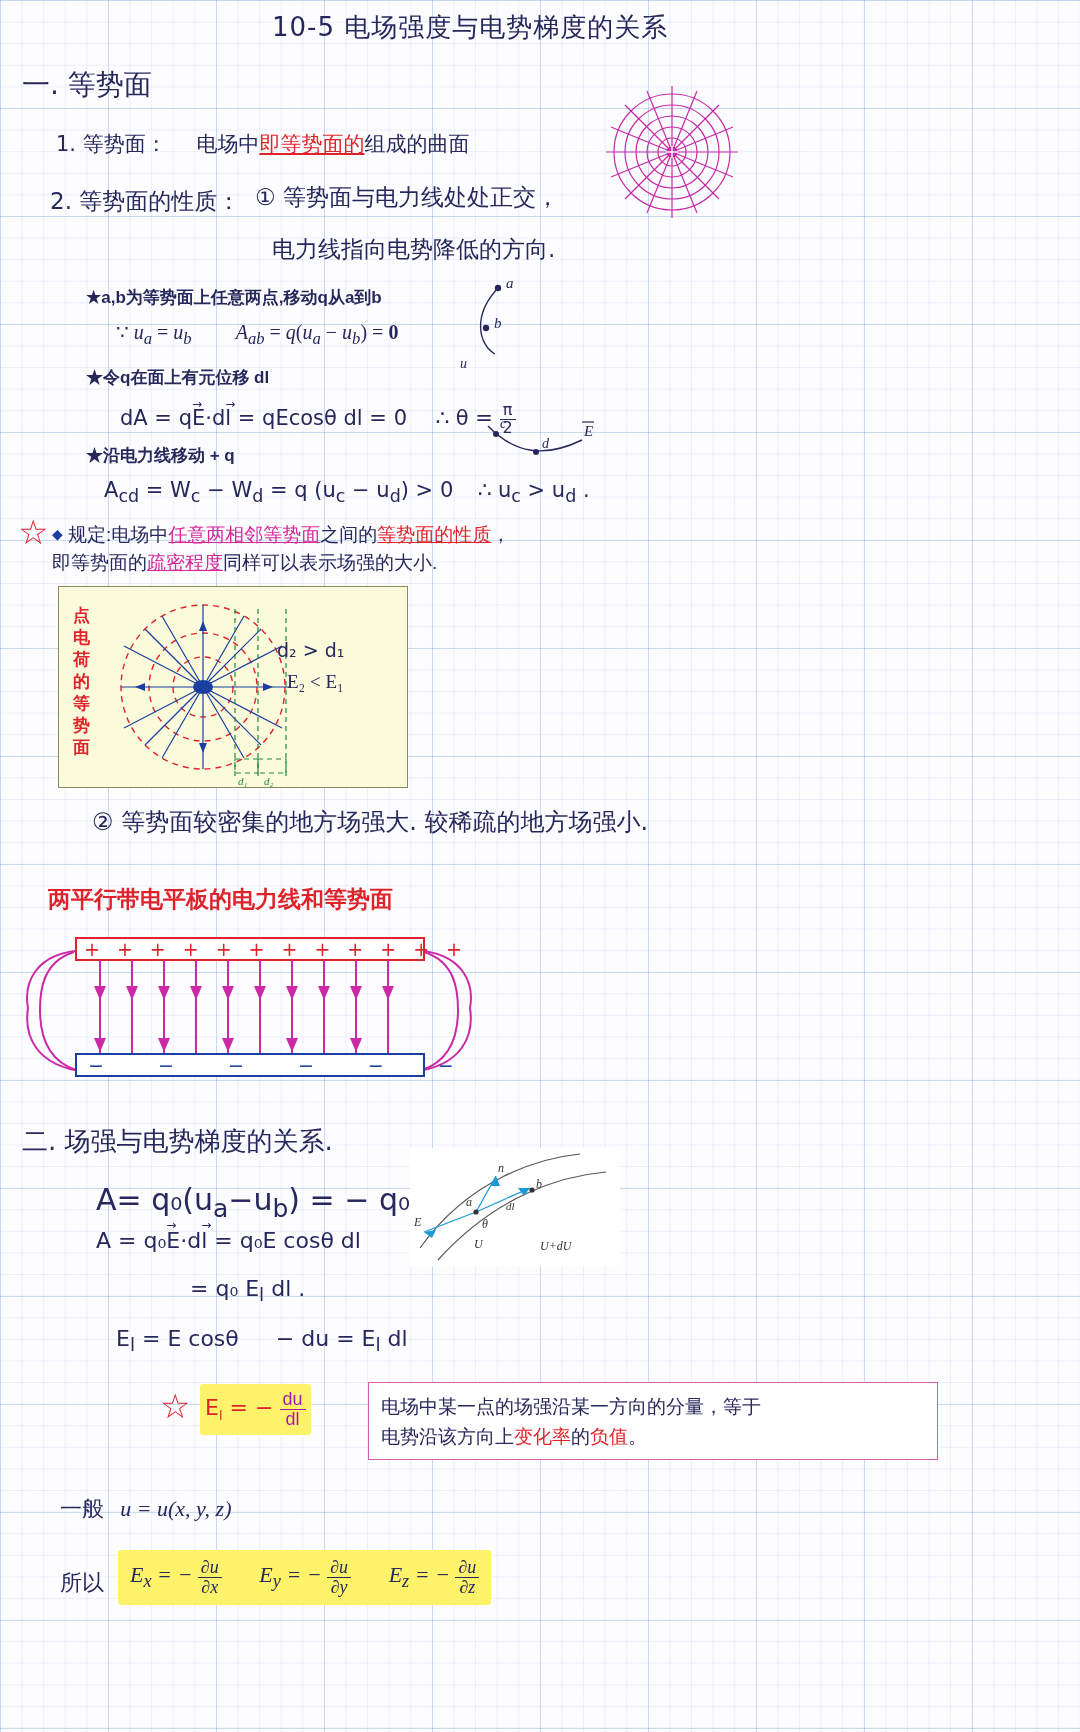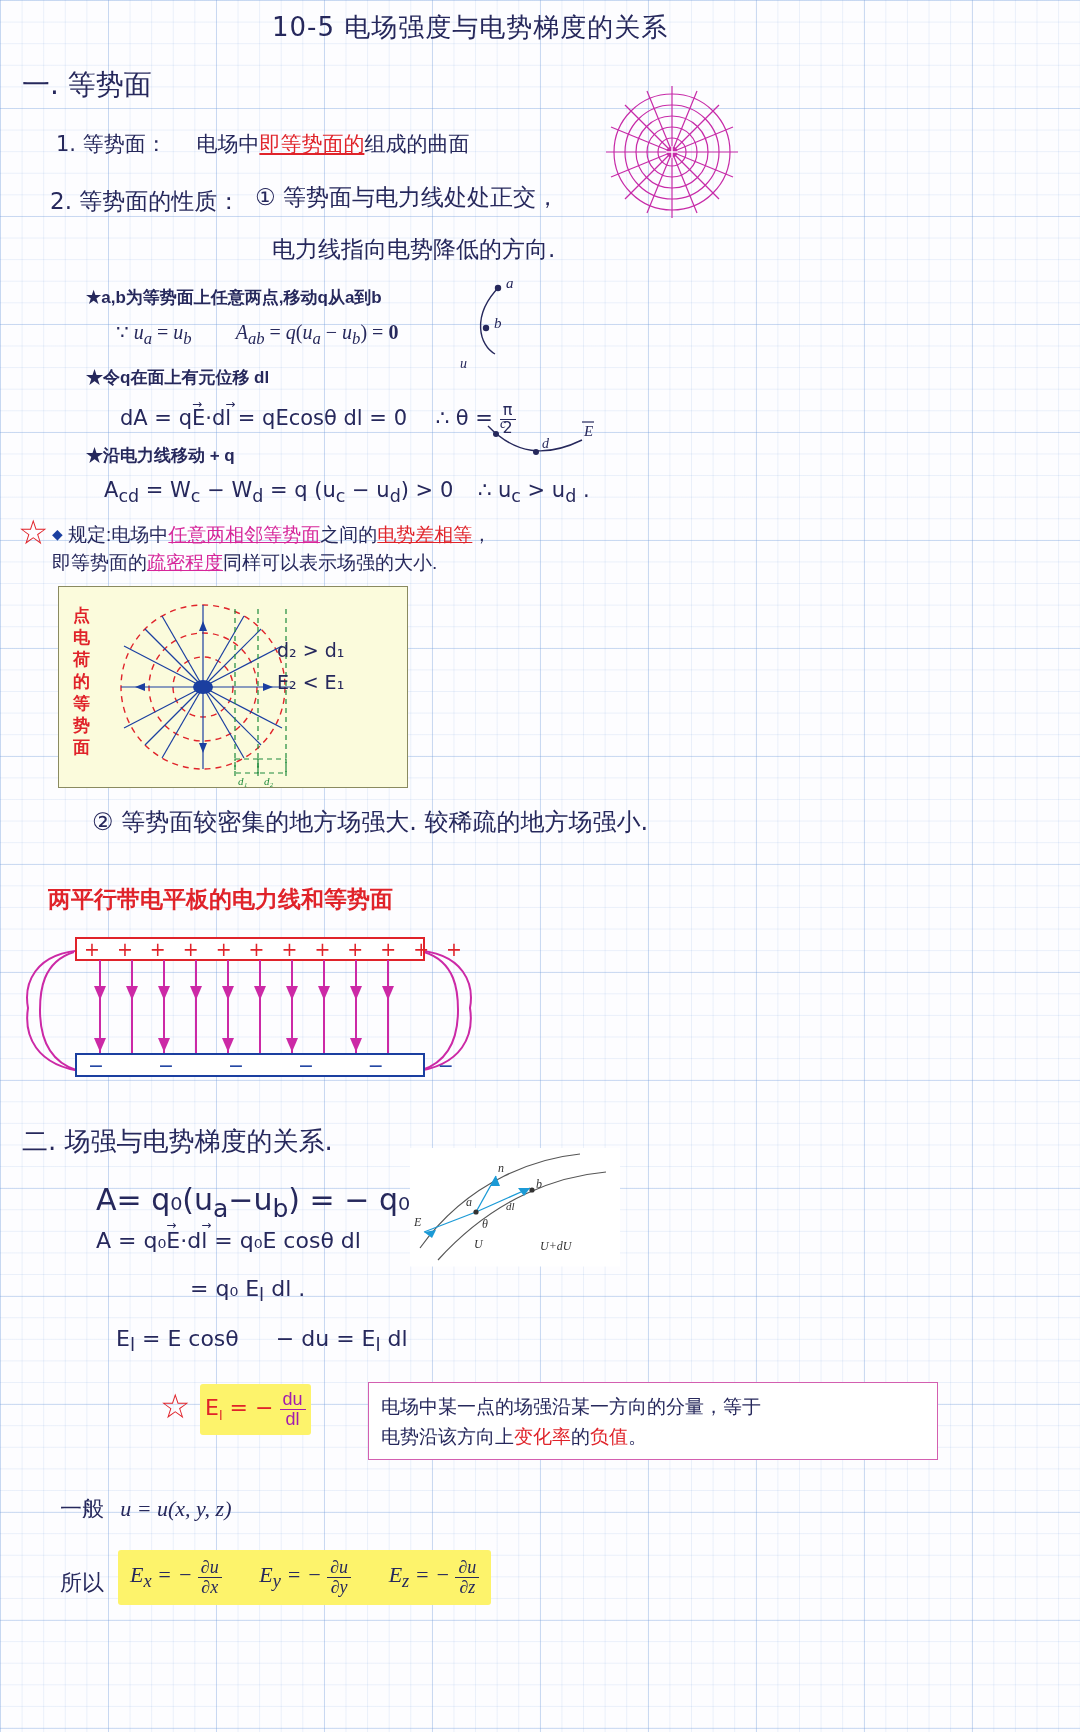--- a/index.html
+++ b/index.html
@@ -156,21 +156,21 @@
   <div class="abs" style="left:86px;top:444px;font-size:17px;font-weight:bold;color:#26285c;">★沿电力线移动 + q</div>
 
   <div class="abs hand" style="left:104px;top:478px;font-size:21px;color:#26285c;">
     A<sub>cd</sub> = W<sub>c</sub> − W<sub>d</sub> = q (u<sub>c</sub> − u<sub>d</sub>) &gt; 0
     <span style="display:inline-block;width:18px;"></span>∴ u<sub>c</sub> &gt; u<sub>d</sub> .
   </div>
 
   <div class="abs star-o" style="left:18px;top:512px;">☆</div>
   <div class="abs" style="left:52px;top:520px;width:540px;font-size:19px;line-height:28px;color:#26285c;">
     <span class="blue" style="font-size:14px;vertical-align:2px;">◆</span>
-    <span>规定:电场中</span><span class="pink ul">任意两相邻等势面</span><span>之间的</span><span class="red ul">电势差相等</span><span>，</span><br>
+    <span>规定:电场中</span><span class="pink ul">任意两相邻等势面</span><span>之间的</span><span class="red ul">等势面的性质</span><span>，</span><br>
     <span>即等势面的</span><span class="pink ul">疏密程度</span><span>同样可以表示场强的大小.</span>
   </div>
 
   <div class="abs" id="fig-point">
     <div class="abs red" style="left:14px;top:18px;width:18px;font-size:17px;font-weight:bold;line-height:22px;">点电荷的等势面</div>
 
     <svg class="abs" style="left:36px;top:4px;" width="260" height="196">
 
       <g fill="none" stroke="#e0232a" stroke-width="1.4" stroke-dasharray="6 5">
         <circle cx="108" cy="96" r="30"></circle>
@@ -211,21 +211,21 @@
         <line x1="163" y1="18" x2="163" y2="186"></line>
         <line x1="191" y1="18" x2="191" y2="186"></line>
         <rect x="140" y="168" width="23" height="14"></rect>
         <rect x="163" y="168" width="28" height="14"></rect>
       </g>
       <text x="143" y="194" font-size="11" fill="#1e8a3c" font-family="Liberation Serif, serif" font-style="italic">d₁</text>
       <text x="169" y="194" font-size="11" fill="#1e8a3c" font-family="Liberation Serif, serif" font-style="italic">d₂</text>
     </svg>
 
     <div class="abs hand" style="left:218px;top:52px;font-size:19px;color:#26285c;">d₂ &gt; d₁</div>
-    <div class="abs hand" style="left:218px;top:84px;font-size:19px;color:#26285c;">E₂ &lt; E₁</div>
+    <div class="abs hand" style="left:228px;top:84px;font-size:19px;color:#26285c;font-family:Liberation Serif, serif;">E₂ &lt; E₁</div>
   </div>
 
   <div class="abs hand" style="left:92px;top:806px;font-size:24px;color:#26285c;">② 等势面较密集的地方场强大. 较稀疏的地方场强小.</div>
 
   <div class="abs" style="left:48px;top:884px;font-size:23px;font-weight:bold;color:#e0232a;">两平行带电平板的电力线和等势面</div>
 
   <svg class="abs" style="left:14px;top:926px;" width="470" height="180">
 
     <g stroke="#cc29a6" fill="none" stroke-width="2">
       <path d="M72 24 C 18 26, 10 60, 14 82 C 10 108, 20 140, 72 146"></path>

